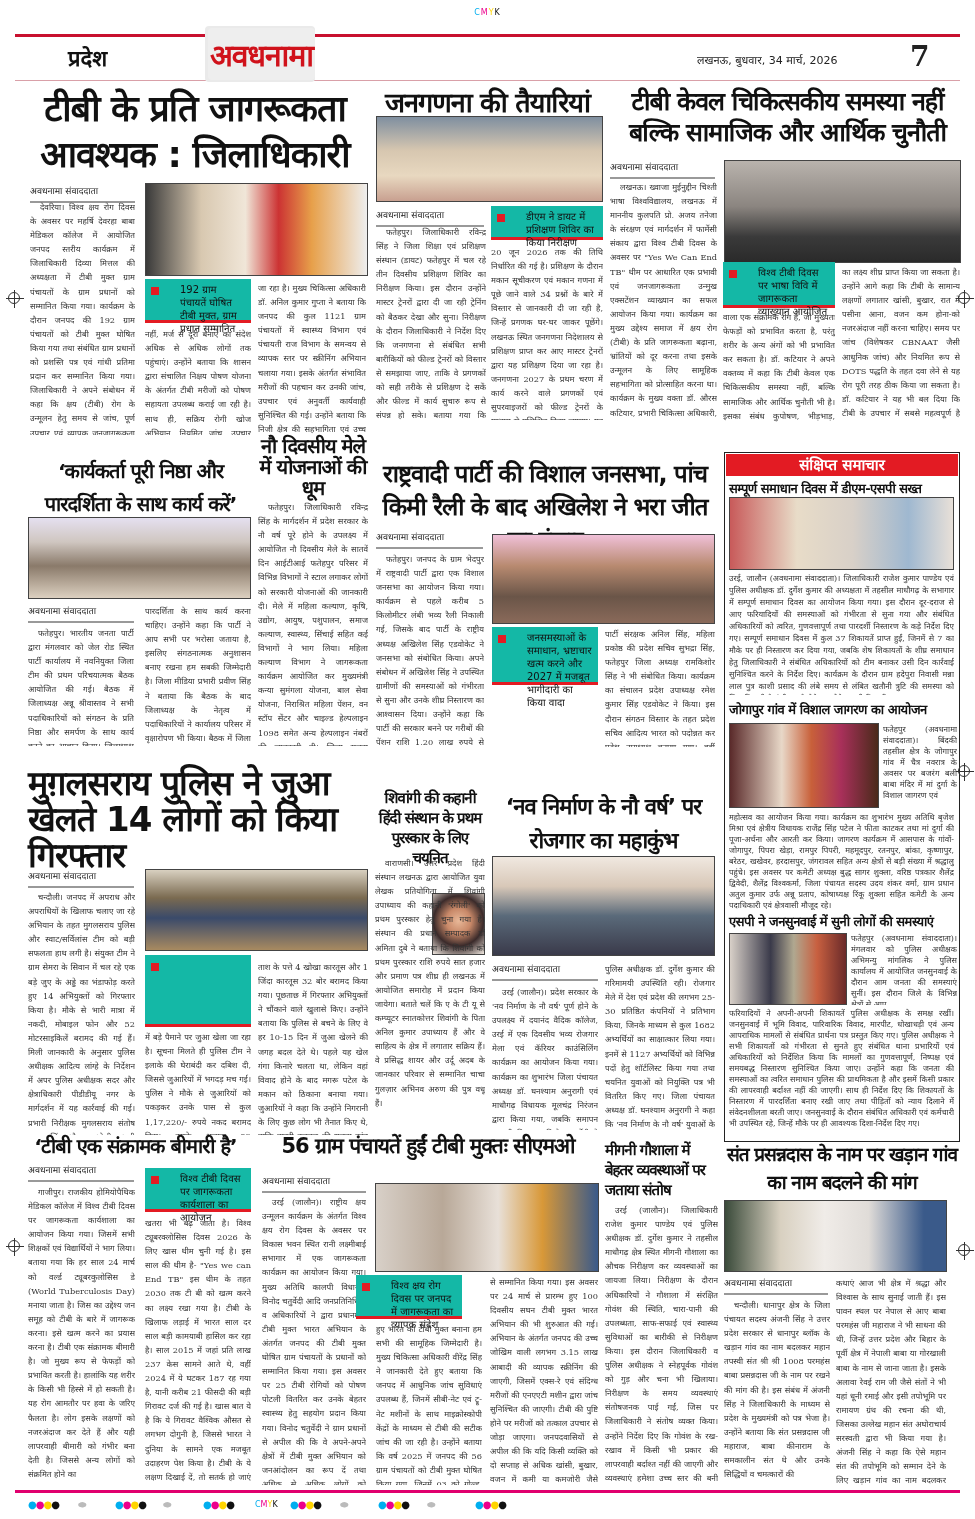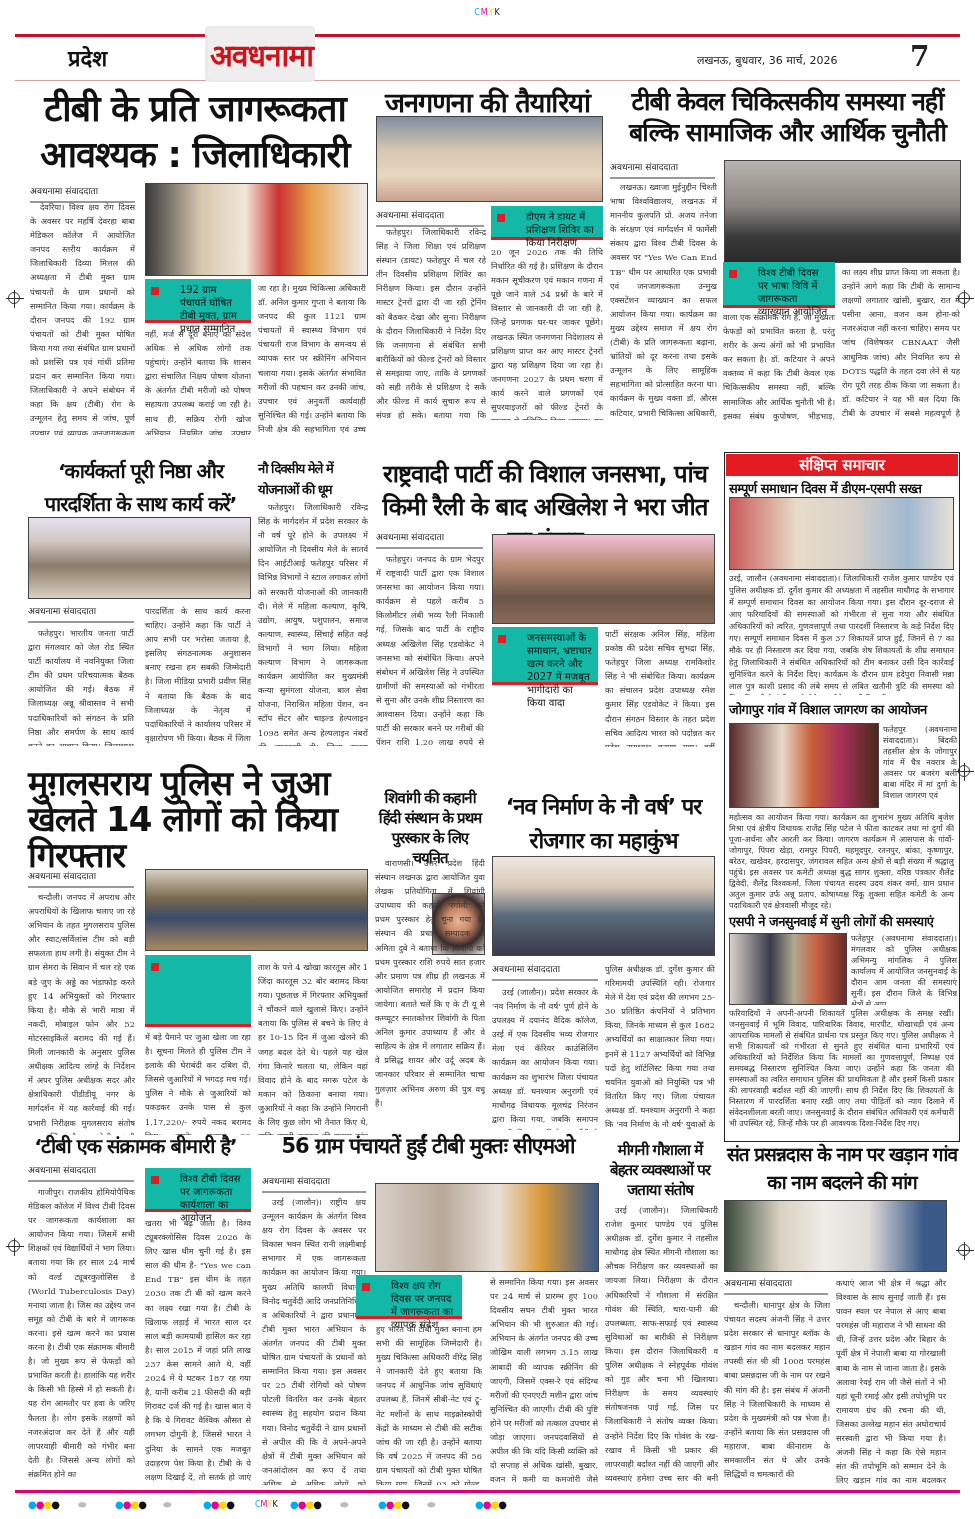--- a/index.html
+++ b/index.html
@@ -32,21 +32,21 @@
 </head>
 <body>
 
 <div class="abs cmyk-top"><span class="cyan">C</span><span class="mag">M</span><span class="yel">Y</span><span class="blk">K</span></div>
 <div class="abs hdr-line" style="left:15px;top:34px;width:195px"></div>
 <div class="abs hdr-line" style="left:315px;top:34px;width:645px"></div>
 <div class="abs hdr-thin" style="left:15px;top:80px;width:945px;background:#d9a0a8"></div>
 <div class="abs section">प्रदेश</div>
 <div class="abs logo-box"></div>
 <div class="abs logo">अवधनामा</div>
-<div class="abs dateline">लखनऊ, बुधवार, 36 मार्च, 2026</div>
+<div class="abs dateline">लखनऊ, बुधवार, 34 मार्च, 2026</div>
 <div class="abs pageno">7</div>
 
 <div class="abs hl" style="left:30px;top:86px;width:330px;font-size:36px;line-height:46px;text-align:center">टीबी के प्रति जागरूकता आवश्यक : जिलाधिकारी</div>
 <div class="abs bylabel" style="left:30px;top:184px;width:105px">अवधनामा संवाददाता</div>
 <div class="abs body" style="left:30px;top:200px;width:105px;height:235px;text-indent:10px">देवरिया। विश्व क्षय रोग दिवस के अवसर पर महर्षि देवरहा बाबा मेडिकल कॉलेज में आयोजित जनपद स्तरीय कार्यक्रम में जिलाधिकारी दिव्या मित्तल की अध्यक्षता में टीबी मुक्त ग्राम पंचायतों के ग्राम प्रधानों को सम्मानित किया गया। कार्यक्रम के दौरान जनपद की 192 ग्राम पंचायतों को टीबी मुक्त घोषित किया गया तथा संबंधित ग्राम प्रधानों को प्रशस्ति पत्र एवं गांधी प्रतिमा प्रदान कर सम्मानित किया गया। जिलाधिकारी ने अपने संबोधन में कहा कि क्षय (टीबी) रोग के उन्मूलन हेतु समय से जांच, पूर्ण उपचार एवं व्यापक जनजागरूकता अत्यंत आवश्यक है। उन्होंने कहा कि ग्राम प्रधानों की भूमिका महत्वपूर्ण रही है। उन्होंने आमजन से अपील की कि मरीज से</div>
 <div class="abs photo" style="left:145px;top:183px;width:223px;height:93px;background:linear-gradient(90deg,#3a3a3a 0%,#d8c8b0 25%,#f0e6d8 45%,#c33 60%,#e7a04a 75%,#eee 100%)"></div>
 <div class="caption" style="left:145px;top:279px;width:106px;height:44px;font-size:10px;line-height:13px"><span class="sq"></span><span>192 ग्राम पंचायतें घोषित टीबी मुक्त, ग्राम प्रधान सम्मानित</span></div>
 <div class="abs body" style="left:145px;top:327px;width:106px;height:108px">नहीं, मर्ज से दूरी बनाएं का संदेश अधिक से अधिक लोगों तक पहुंचाएं। उन्होंने बताया कि शासन द्वारा संचालित निक्षय पोषण योजना के अंतर्गत टीबी मरीजों को पोषण सहायता उपलब्ध कराई जा रही है। साथ ही, सक्रिय रोगी खोज अभियान, नियमित जांच, उपचार एवं काउंसिलिंग के माध्यम से जनपद को टीबी मुक्त बनाने की दिशा में निरंतर कार्य किया</div>
 <div class="abs body" style="left:258px;top:281px;width:108px;height:154px">जा रहा है। मुख्य चिकित्सा अधिकारी डॉ. अनिल कुमार गुप्ता ने बताया कि जनपद की कुल 1121 ग्राम पंचायतों में स्वास्थ्य विभाग एवं पंचायती राज विभाग के समन्वय से व्यापक स्तर पर स्क्रीनिंग अभियान चलाया गया। इसके अंतर्गत संभावित मरीजों की पहचान कर उनकी जांच, उपचार एवं अनुवर्ती कार्यवाही सुनिश्चित की गई। उन्होंने बताया कि निजी क्षेत्र की सहभागिता एवं उच्च जोखिम समूहों की नियमित जांच से उपचार सफलता दर में सतत वृद्धि हो रही है।</div>
 
@@ -64,21 +64,21 @@
 <div class="caption" style="left:723px;top:262px;width:112px;height:46px;font-size:10px;line-height:13px"><span class="sq"></span><span>विश्व टीबी दिवस पर भाषा विवि में जागरूकता व्याख्यान आयोजित</span></div>
 <div class="abs body" style="left:723px;top:310px;width:112px;height:112px">वाला एक संक्रामक रोग है, जो मुख्यतः फेफड़ों को प्रभावित करता है, परंतु शरीर के अन्य अंगों को भी प्रभावित कर सकता है। डॉ. कटियार ने अपने वक्तव्य में कहा कि टीबी केवल एक चिकित्सकीय समस्या नहीं, बल्कि सामाजिक और आर्थिक चुनौती भी है। इसका संबंध कुपोषण, भीड़भाड़, स्वच्छता की कमी और जागरूकता के अभाव से गहराई से जुड़ा हुआ है। यदि हम इन कारणों पर</div>
 <div class="abs body" style="left:842px;top:265px;width:118px;height:157px">का लक्ष्य शीघ्र प्राप्त किया जा सकता है। उन्होंने आगे कहा कि टीबी के सामान्य लक्षणों लगातार खांसी, बुखार, रात में पसीना आना, वजन कम होना-को नजरअंदाज नहीं करना चाहिए। समय पर जांच (विशेषकर CBNAAT जैसी आधुनिक जांच) और नियमित रूप से DOTS पद्धति के तहत दवा लेने से यह रोग पूरी तरह ठीक किया जा सकता है। डॉ. कटियार ने यह भी बल दिया कि टीबी के उपचार में सबसे महत्वपूर्ण है नियमितता और पूर्णता। अधूरा इलाज न केवल मरीज के लिए खतरनाक है, बल्कि यह ड्रग रेसिस्टेंट टीबी जैसी गंभीर समस्या को जन्म देता है।</div>
 
 <div class="abs hl" style="left:28px;top:455px;width:225px;font-size:20px;line-height:33px;text-align:center">‘कार्यकर्ता पूरी निष्ठा और पारदर्शिता के साथ कार्य करें’</div>
 <div class="abs photo" style="left:28px;top:517px;width:223px;height:82px;background:linear-gradient(180deg,#e5e0f0 0%,#cfc6c0 30%,#8a7a6a 60%,#dcd0c0 100%)"></div>
 <div class="abs bylabel" style="left:28px;top:604px;width:106px">अवधनामा संवाददाता</div>
 <div class="abs body" style="left:28px;top:626px;width:106px;height:120px;text-indent:10px">फतेहपुर। भारतीय जनता पार्टी द्वारा मंगलवार को जेल रोड स्थित पार्टी कार्यालय में नवनियुक्त जिला टीम की प्रथम परिचयात्मक बैठक आयोजित की गई। बैठक में जिलाध्यक्ष अन्नू श्रीवास्तव ने सभी पदाधिकारियों को संगठन के प्रति निष्ठा और समर्पण के साथ कार्य करने का आह्वान किया। जिलाध्यक्ष ने पदाधिकारियों से संवाद करते हुए संगठन के सिद्धांतों को आत्मसात करने पर बल दिया।</div>
 <div class="abs body" style="left:145px;top:604px;width:106px;height:142px">पारदर्शिता के साथ कार्य करना चाहिए। उन्होंने कहा कि पार्टी ने आप सभी पर भरोसा जताया है, इसलिए संगठनात्मक अनुशासन बनाए रखना हम सबकी जिम्मेदारी है। जिला मीडिया प्रभारी प्रवीण सिंह ने बताया कि बैठक के बाद जिलाध्यक्ष के नेतृत्व में पदाधिकारियों ने कार्यालय परिसर में वृक्षारोपण भी किया। बैठक में जिला महामंत्री, जिला उपाध्यक्ष, जिला मंत्री सहित सभी नवनियुक्त पदाधिकारी उपस्थित रहे।</div>
 
-<div class="abs hl" style="left:258px;top:458px;width:110px;font-size:13px;line-height:21px;text-align:left">नौ दिवसीय मेले में योजनाओं की धूम</div>
+<div class="abs hl" style="left:258px;top:436px;width:110px;font-size:20px;line-height:21px;text-align:center">नौ दिवसीय मेले में योजनाओं की धूम</div>
 <div class="abs body" style="left:258px;top:500px;width:110px;height:246px;text-indent:10px">फतेहपुर। जिलाधिकारी रविन्द्र सिंह के मार्गदर्शन में प्रदेश सरकार के नौ वर्ष पूरे होने के उपलक्ष्य में आयोजित नौ दिवसीय मेले के सातवें दिन आईटीआई फतेहपुर परिसर में विभिन्न विभागों ने स्टाल लगाकर लोगों को सरकारी योजनाओं की जानकारी दी। मेले में महिला कल्याण, कृषि, उद्योग, आयुष, पशुपालन, समाज कल्याण, स्वास्थ्य, सिंचाई सहित कई विभागों ने भाग लिया। महिला कल्याण विभाग ने जागरूकता कार्यक्रम आयोजित कर मुख्यमंत्री कन्या सुमंगला योजना, बाल सेवा योजना, निराश्रित महिला पेंशन, वन स्टॉप सेंटर और चाइल्ड हेल्पलाइन 1098 समेत अन्य हेल्पलाइन नंबरों की जानकारी दी। जिला सूचना विभाग द्वारा सरकार के नौ वर्षों के विकास कार्यों की प्रदर्शनी भी लगाई गई, जिसे लोगों ने देखा और सराहा। इसी क्रम में आईटीआई सभागार में विधिक साक्षरता शिविर का भी आयोजन किया गया।</div>
 
 <div class="abs hl" style="left:375px;top:458px;width:340px;font-size:24px;line-height:33px;text-align:center">राष्ट्रवादी पार्टी की विशाल जनसभा, पांच किमी रैली के बाद अखिलेश ने भरा जीत का हुंकार</div>
 <div class="abs bylabel" style="left:376px;top:530px;width:107px">अवधनामा संवाददाता</div>
 <div class="abs body" style="left:376px;top:552px;width:108px;height:194px;text-indent:10px">फतेहपुर। जनपद के ग्राम भेदपुर में राष्ट्रवादी पार्टी द्वारा एक विशाल जनसभा का आयोजन किया गया। कार्यक्रम से पहले करीब 5 किलोमीटर लंबी भव्य रैली निकाली गई, जिसके बाद पार्टी के राष्ट्रीय अध्यक्ष अखिलेश सिंह एडवोकेट ने जनसभा को संबोधित किया। अपने संबोधन में अखिलेश सिंह ने उपस्थित ग्रामीणों की समस्याओं को गंभीरता से सुना और उनके शीघ्र निस्तारण का आश्वासन दिया। उन्होंने कहा कि पार्टी की सरकार बनने पर गरीबों की पेंशन राशि 1.20 लाख रुपये से बढ़ाकर 5 लाख रुपये तक कराने का प्रयास किया जाएगा।</div>
 <div class="abs photo" style="left:492px;top:534px;width:223px;height:90px;background:linear-gradient(180deg,#f0c0d8 0%,#b88a70 35%,#6a5548 70%,#8a6a5a 100%)"></div>
 <div class="caption" style="left:492px;top:627px;width:106px;height:58px;font-size:10px;line-height:13px"><span class="sq"></span><span>जनसमस्याओं के समाधान, भ्रष्टाचार खत्म करने और 2027 में मजबूत भागीदारी का किया वादा</span></div>
 <div class="abs body" style="left:605px;top:627px;width:110px;height:120px">पार्टी संरक्षक अनिल सिंह, महिला प्रकोष्ठ की प्रदेश सचिव सुभद्रा सिंह, फतेहपुर जिला अध्यक्ष रामकिशोर सिंह ने भी संबोधित किया। कार्यक्रम का संचालन प्रदेश उपाध्यक्ष रमेश कुमार सिंह एडवोकेट ने किया। इस दौरान संगठन विस्तार के तहत प्रदेश सचिव आदित्य भारत को पदोन्नत कर प्रदेश उपाध्यक्ष बनाया गया। वहीं नीरज सिंह परिहार को युवा प्रकोष्ठ का जिला उपाध्यक्ष (आगरा) मनोनीत किया गया।</div>
 
 <div class="abs brief" style="left:724px;top:452px;width:236px;height:690px"></div>
@@ -120,21 +120,21 @@
 <div class="abs body" style="left:145px;top:1216px;width:106px;height:270px">खतरा भी बढ़ जाता है। विश्व ट्यूबरक्लोसिस दिवस 2026 के लिए खास थीम चुनी गई है। इस साल की थीम है- "Yes we can End TB" इस थीम के तहत 2030 तक टी बी को खत्म करने का लक्ष्य रखा गया है। टीबी के खिलाफ लड़ाई में भारत साल दर साल बड़ी कामयाबी हासिल कर रहा है। साल 2015 में जहां प्रति लाख 237 केस सामने आते थे, वहीं 2024 में ये घटकर 187 रह गया है, यानी करीब 21 फीसदी की बड़ी गिरावट दर्ज की गई है। खास बात ये है कि ये गिरावट वैश्विक औसत से लगभग दोगुनी है, जिससे भारत ने दुनिया के सामने एक मजबूत उदाहरण पेश किया है। टीबी के ये लक्षण दिखाई दें, तो सतर्क हो जाएं : 2 हफ्ते से ज्यादा समय तक लगातार खांसी, सीने में दर्द या भारीपन, खांसी के साथ खून या बलगम आना, लगातार कमजोरी और थकान महसूस होना।</div>
 
 <div class="abs hl" style="left:258px;top:1135px;width:340px;font-size:21px;text-align:center">56 ग्राम पंचायतें हुईं टीबी मुक्तः सीएमओ</div>
 <div class="abs bylabel" style="left:262px;top:1174px;width:104px">अवधनामा संवाददाता</div>
 <div class="abs body" style="left:262px;top:1195px;width:104px;height:290px;text-indent:10px">उरई (जालौन)। राष्ट्रीय क्षय उन्मूलन कार्यक्रम के अंतर्गत विश्व क्षय रोग दिवस के अवसर पर विकास भवन स्थित रानी लक्ष्मीबाई सभागार में एक जागरूकता कार्यक्रम का आयोजन किया गया। मुख्य अतिथि कालपी विधायक विनोद चतुर्वेदी आदि जनप्रतिनिधियों व अधिकारियों ने द्वारा प्रधानमंत्री टीबी मुक्त भारत अभियान के अंतर्गत जनपद की टीबी मुक्त घोषित ग्राम पंचायतों के प्रधानों को सम्मानित किया गया। इस अवसर पर 25 टीबी रोगियों को पोषण पोटली वितरित कर उनके बेहतर स्वास्थ्य हेतु सहयोग प्रदान किया गया। विनोद चतुर्वेदी ने ग्राम प्रधानों से अपील की कि वे अपने-अपने क्षेत्रों में टीबी मुक्त अभियान को जनआंदोलन का रूप दें तथा अधिक से अधिक लोगों को जागरूक करें। उन्होंने कहा कि टीबी हारेगा, देश जीतेगा की भावना के साथ कार्य करते</div>
 <div class="abs photo" style="left:375px;top:1183px;width:224px;height:89px;background:linear-gradient(90deg,#d8d0c8 0%,#b8a898 30%,#e8e0d8 55%,#d89838 75%,#3a5a8a 100%)"></div>
 <div class="caption" style="left:356px;top:1275px;width:106px;height:44px;font-size:10px;line-height:13px"><span class="sq"></span><span>विश्व क्षय रोग दिवस पर जनपद में जागरूकता का व्यापक संदेश</span></div>
 <div class="abs body" style="left:376px;top:1322px;width:106px;height:163px">हुए भारत को टीबी मुक्त बनाना हम सभी की सामूहिक जिम्मेदारी है। मुख्य चिकित्सा अधिकारी वीरेंद्र सिंह ने जानकारी देते हुए बताया कि जनपद में आधुनिक जांच सुविधाएं उपलब्ध हैं, जिनमें सीबी-नेट एवं ट्रू-नेट मशीनों के साथ माइक्रोस्कोपी केंद्रों के माध्यम से टीबी की सटीक जांच की जा रही है। उन्होंने बताया कि वर्ष 2025 में जनपद की 56 ग्राम पंचायतों को टीबी मुक्त घोषित किया गया, जिनमें 03 को गोल्ड, 07 को सिल्वर तथा 46 ग्राम पंचायतों को कांस्य पदक</div>
 <div class="abs body" style="left:490px;top:1275px;width:108px;height:210px">से सम्मानित किया गया। इस अवसर पर 24 मार्च से प्रारम्भ हुए 100 दिवसीय सघन टीबी मुक्त भारत अभियान की भी शुरुआत की गई। अभियान के अंतर्गत जनपद की उच्च जोखिम वाली लगभग 3.15 लाख आबादी की व्यापक स्क्रीनिंग की जाएगी, जिसमें एक्स-रे एवं संदिग्ध मरीजों की एनएएटी मशीन द्वारा जांच सुनिश्चित की जाएगी। टीबी की पुष्टि होने पर मरीजों को तत्काल उपचार से जोड़ा जाएगा। जनपदवासियों से अपील की कि यदि किसी व्यक्ति को दो सप्ताह से अधिक खांसी, बुखार, वजन में कमी या कमजोरी जैसे लक्षण हों तो तत्काल नजदीकी स्वास्थ्य केंद्र पर जांच कराएं।</div>
 
-<div class="abs hl" style="left:605px;top:1140px;width:110px;font-size:15px;line-height:20px;text-align:center">मीगनी गौशाला में बेहतर व्यवस्थाओं पर जताया संतोष</div>
+<div class="abs hl" style="left:605px;top:1140px;width:110px;font-size:15px;line-height:20px;">मीगनी गौशाला में बेहतर व्यवस्थाओं पर जताया संतोष</div>
 <div class="abs body" style="left:605px;top:1203px;width:113px;height:282px;text-indent:10px">उरई (जालौन)। जिलाधिकारी राजेश कुमार पाण्डेय एवं पुलिस अधीक्षक डॉ. दुर्गेश कुमार ने तहसील माधौगढ़ क्षेत्र स्थित मीगनी गौशाला का औचक निरीक्षण कर व्यवस्थाओं का जायजा लिया। निरीक्षण के दौरान अधिकारियों ने गौशाला में संरक्षित गोवंश की स्थिति, चारा-पानी की उपलब्धता, साफ-सफाई एवं स्वास्थ्य सुविधाओं का बारीकी से निरीक्षण किया। इस दौरान जिलाधिकारी व पुलिस अधीक्षक ने स्नेहपूर्वक गोवंश को गुड़ और चना भी खिलाया। निरीक्षण के समय व्यवस्थाएं संतोषजनक पाई गईं, जिस पर जिलाधिकारी ने संतोष व्यक्त किया। उन्होंने निर्देश दिए कि गोवंश के रख-रखाव में किसी भी प्रकार की लापरवाही बर्दाश्त नहीं की जाएगी और व्यवस्थाएं हमेशा उच्च स्तर की बनी रहनी चाहिए।</div>
 
 <div class="abs hl" style="left:724px;top:1140px;width:236px;font-size:19px;line-height:28px;text-align:center">संत प्रसन्नदास के नाम पर खड़ान गांव का नाम बदलने की मांग</div>
 <div class="abs photo" style="left:724px;top:1200px;width:223px;height:72px;background:linear-gradient(90deg,#3a4a3a 0%,#d8d0c0 25%,#f0ece8 45%,#e0dcd8 65%,#3a5a8a 90%)"></div>
 <div class="abs bylabel" style="left:724px;top:1276px;width:104px">अवधनामा संवाददाता</div>
 <div class="abs body" style="left:724px;top:1298px;width:106px;height:187px;text-indent:10px">चन्दौली। धानापुर क्षेत्र के जिला पंचायत सदस्य अंजनी सिंह ने उत्तर प्रदेश सरकार से धानापुर ब्लॉक के खड़ान गांव का नाम बदलकर महान तपस्वी संत श्री श्री 1008 परमहंस बाबा प्रसन्नदास जी के नाम पर रखने की मांग की है। इस संबंध में अंजनी सिंह ने जिलाधिकारी के माध्यम से प्रदेश के मुख्यमंत्री को पत्र भेजा है। उन्होंने बताया कि संत प्रसन्नदास जी महाराज, बाबा कीनाराम के समकालीन संत थे और उनके सिद्धियों व चमत्कारों की</div>
 <div class="abs body" style="left:836px;top:1276px;width:110px;height:209px">कथाएं आज भी क्षेत्र में श्रद्धा और विश्वास के साथ सुनाई जाती हैं। इस पावन स्थल पर नेपाल से आए बाबा परमहंस जी महाराज ने भी साधना की थी, जिन्हें उत्तर प्रदेश और बिहार के पूर्वी क्षेत्र में नेपाली बाबा या गोरखाली बाबा के नाम से जाना जाता है। इसके अलावा रेवई राम जी जैसे संतों ने भी यहां धूनी रमाई और इसी तपोभूमि पर रामायण ग्रंथ की रचना की थी, जिसका उल्लेख महान संत अघोराचार्य सरस्वती द्वारा भी किया गया है। अंजनी सिंह ने कहा कि ऐसे महान संत की तपोभूमि को सम्मान देने के लिए खड़ान गांव का नाम बदलकर सिद्धपीठ धाम, सिद्धपीठपुरी, प्रसन्नदासपुरी या परमहंसपुरी रखने पर विचार किया जाना चाहिए।</div>
 
 <div class="abs reg" style="left:8px;top:292px"></div>
 <div class="abs reg" style="left:958px;top:292px"></div>

